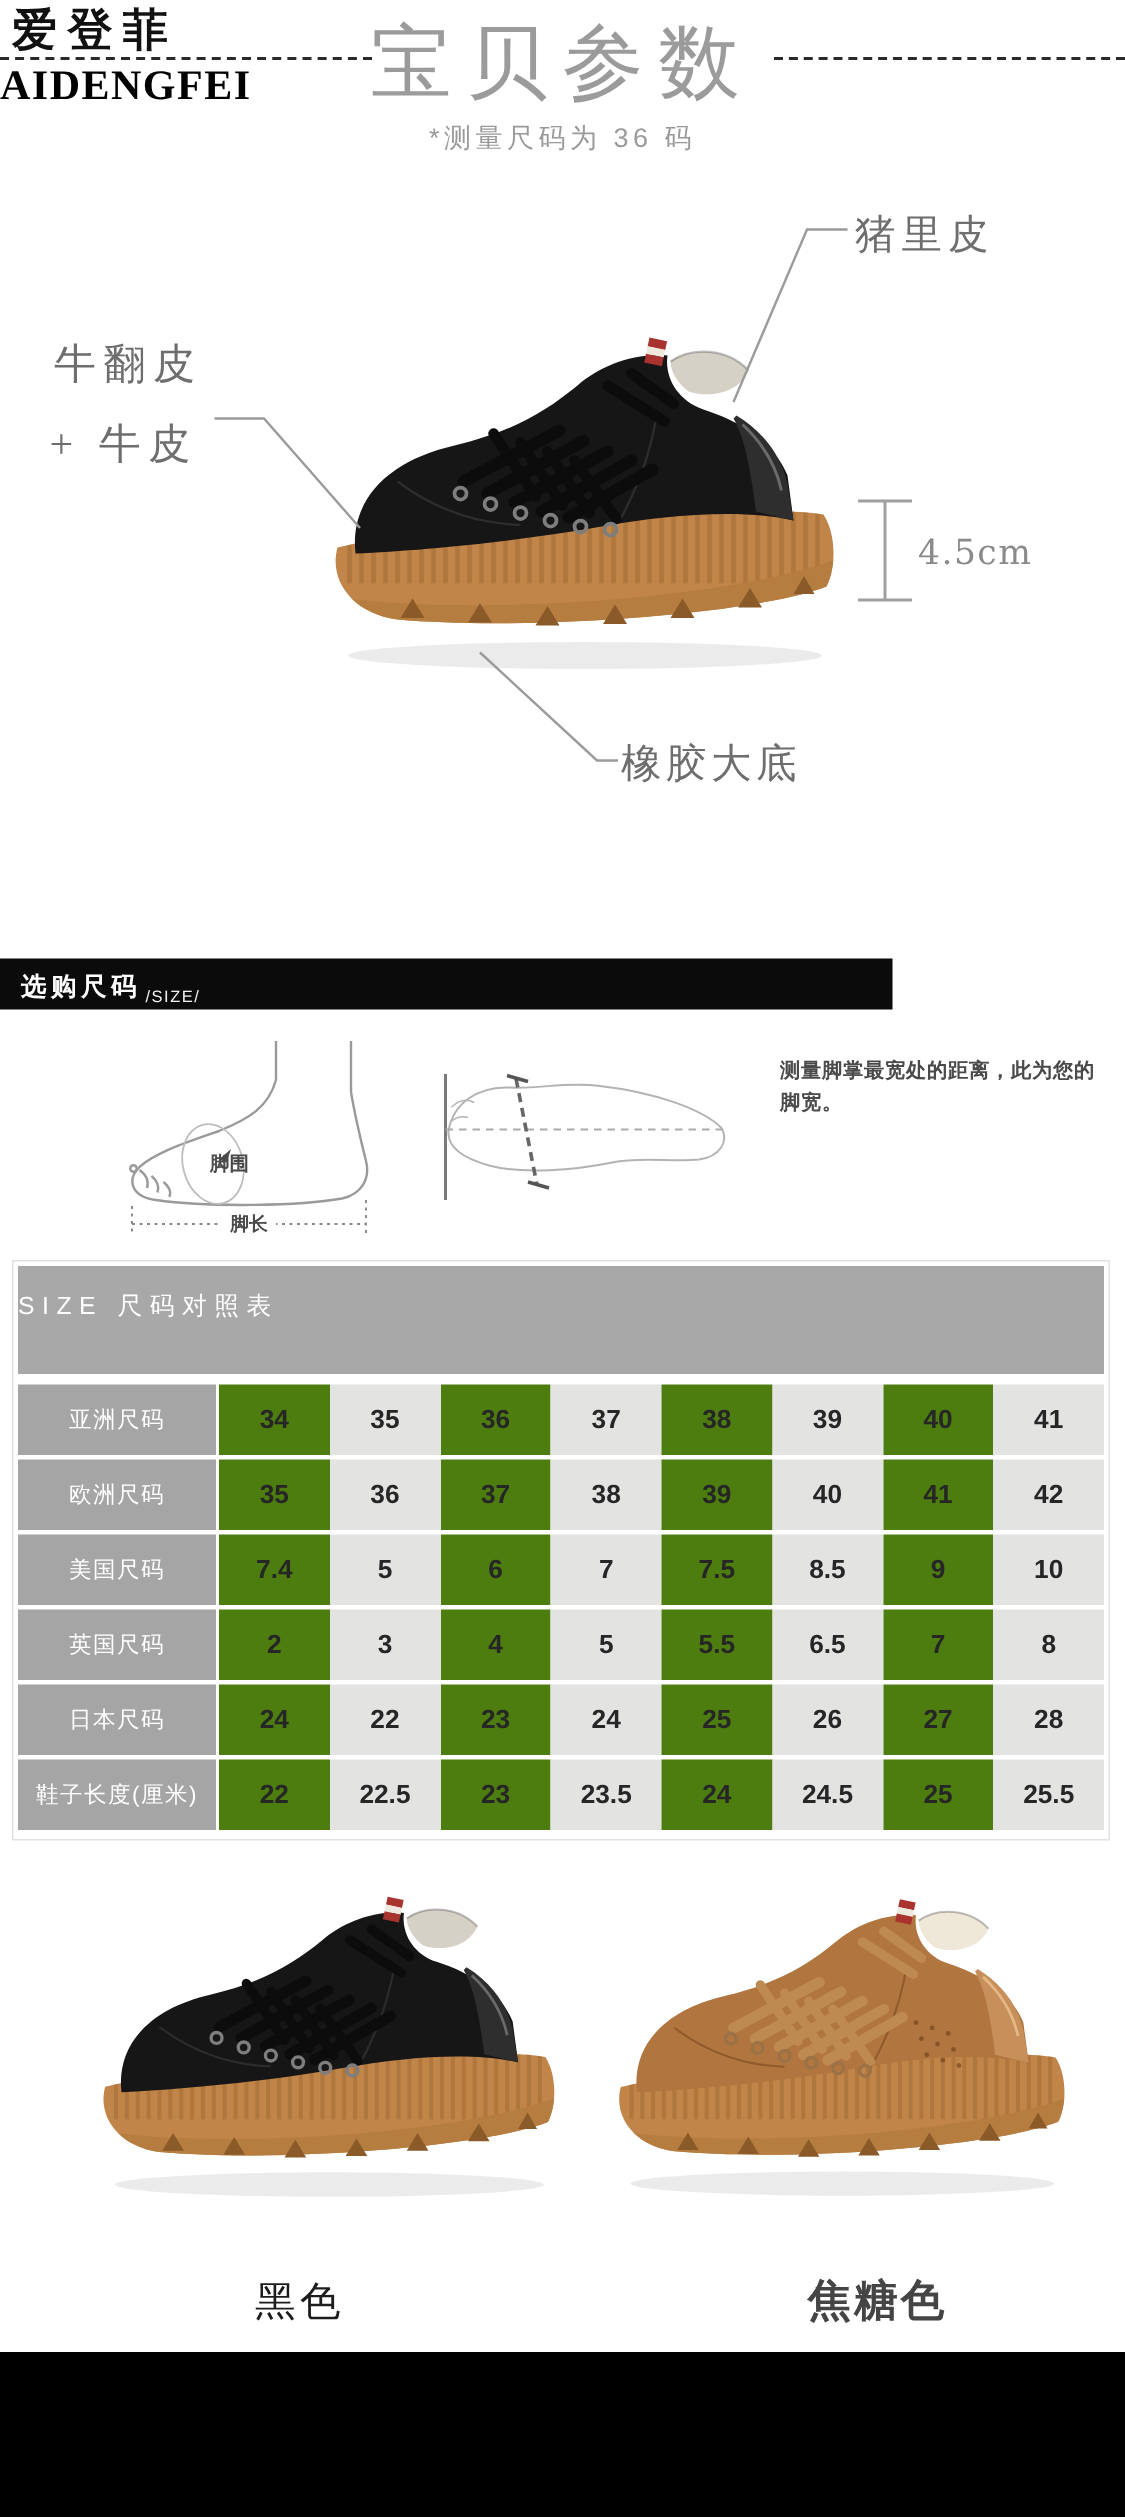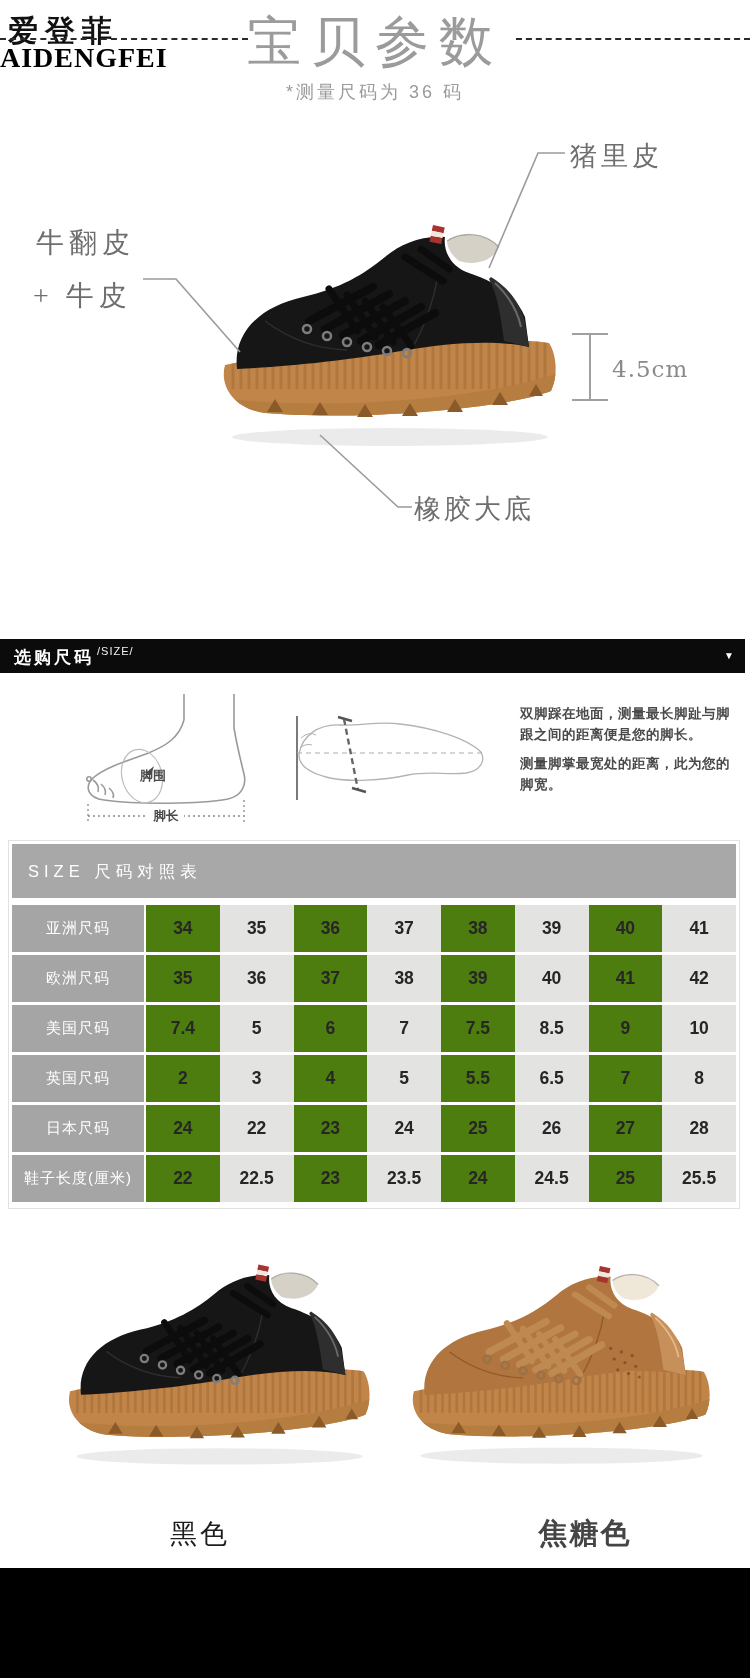--- a/index.html
+++ b/index.html
@@ -1,53 +1,53 @@
 <!DOCTYPE html>
 <html><head>
 <meta charset="utf-8">
 <style>
   html,body{margin:0;padding:0;background:#fff;}
   #page{position:relative;width:750px;height:1678px;background:#fff;overflow:hidden;
         font-family:"Liberation Sans",sans-serif;}
   .abs{position:absolute;}
 
   
-  .logo-cn{left:8px;top:11px;font-size:30px;font-weight:600;color:#111;letter-spacing:7px;}
+  .logo-cn{left:8px;top:0;font-size:30px;font-weight:600;color:#111;letter-spacing:7px;}
   .logo-en{left:0px;top:42px;font-size:28px;font-weight:800;color:#000;letter-spacing:1px;font-family:Liberation Serif, serif;}
   .dash-line{top:38px;height:0;border-top:2px dashed #2a2a2a;}
   .dash-left{left:0;width:248px;}
   .dash-right{left:516px;width:234px;}
   .page-title{left:375px;top:6px;transform:translateX(-50%);font-size:54px;font-weight:200;
               color:#9b9b9b;letter-spacing:10px;white-space:nowrap;}
   .page-note{left:0;right:0;top:80px;text-align:center;font-size:18px;color:#9a9a9a;letter-spacing:3px;}
 
   
   .anno{color:#6e6e6e;font-family:"Liberation Serif",serif;white-space:nowrap;}
   .anno-lining{left:570px;top:138px;font-size:27px;letter-spacing:4px;}
   .anno-upper1{left:36px;top:224px;font-size:28px;letter-spacing:5px;}
   .anno-upper2{left:33px;top:277px;font-size:28px;letter-spacing:5px;}
   .anno-outsole{left:414px;top:491px;font-size:27px;letter-spacing:3px;}
   .anno-height{left:612px;top:356px;font-size:23px;color:#8a8a8a;font-family:"DejaVu Serif",serif;letter-spacing:1px;}
   .overlay-lines{left:0;top:110px;pointer-events:none;}
 
   
-  .size-bar{left:0;top:639px;width:745px;height:34px;background:#0b0b0b;color:#fff;}
+  .size-bar{left:0;top:639px;width:595px;height:34px;background:#0b0b0b;color:#fff;}
   .size-bar-title{position:absolute;left:14px;top:7px;font-size:17px;font-weight:bold;letter-spacing:3px;}
-  .size-bar-sub{position:absolute;left:97px;top:6px;font-size:11px;letter-spacing:1px;color:#f2f2f2;}
+  .size-bar-sub{position:absolute;left:97px;top:20px;font-size:11px;letter-spacing:1px;color:#f2f2f2;}
   .size-bar-arrow{position:absolute;left:724px;top:11px;font-size:10px;color:#fff;}
 
   
   .tips{left:520px;top:703px;width:215px;font-size:13.5px;font-weight:bold;color:#4a4a4a;line-height:21px;letter-spacing:.5px;}
   .tips p{margin:0;}
   .tips p + p{margin-top:8px;}
 
   
   .size-table{left:8px;top:840px;width:732px;border:1px solid #e2e2e2;background:#fff;padding:3px;box-sizing:border-box;}
-  .st-header{height:54px;line-height:54px;background:#a8a8a8;color:#fff;font-size:16.5px;
-             letter-spacing:5px;padding-left:16px;}
+  .st-header{height:72px;line-height:54px;background:#a8a8a8;color:#fff;font-size:16.5px;
+             letter-spacing:5px;}
   .trows{margin-top:7px;}
   .trow{display:grid;grid-template-columns:134px repeat(8,1fr);height:47px;margin-bottom:3px;}
   .tlabel{background:#a5a5a5;color:#fff;font-size:15px;font-weight:500;letter-spacing:1px;
           display:flex;align-items:center;justify-content:center;margin-right:2px;}
   .tcell{background:#4d7c0f;color:#262626;font-size:17.5px;font-weight:600;
          display:flex;align-items:center;justify-content:center;}
   .tcell.alt{background:#e3e3e2;}
 
   
   .opt-label-black{left:130px;top:1516px;width:140px;text-align:center;font-size:27px;color:#1d1d1d;
@@ -176,22 +176,20 @@
   <svg class="abs" style="left:290px;top:712px" width="200" height="92" viewBox="0 0 200 92">
     <path d="M7,4 V88" stroke="#7a7a7a" stroke-width="2" fill="none"></path>
     <path d="M9,42 C12,24 28,12 50,13 C70,14 88,9 110,12 C145,16 178,27 191,40 C196,49 190,59 176,61 C158,63 138,59 118,63 C94,68 58,71 36,65 C18,60 8,53 9,42 Z" stroke="#b3b3b3" stroke-width="1.3" fill="none"></path>
     <path d="M11,26 q8,-7 15,-3 M10,36 q6,-5 12,-3" stroke="#b3b3b3" stroke-width="1" fill="none"></path>
     <path d="M7,41 H196" stroke="#ababab" stroke-width="1.2" stroke-dasharray="5,4" fill="none"></path>
     <path d="M54,7 L68,78" stroke="#666" stroke-width="2.4" stroke-dasharray="6,4" fill="none"></path>
     <path d="M48,5 L62,9 M62,76 L76,80" stroke="#555" stroke-width="2.4" fill="none"></path>
   </svg>
 
   <div class="abs tips">
-    <p><span>双脚踩在地面，测量最长脚趾与脚</span><br>
-       <span>跟之间的距离便是您的脚长。</span></p>
     <p><span>测量脚掌最宽处的距离，此为您的</span><br>
        <span>脚宽。</span></p>
   </div>
 
   <div class="abs size-table">
     <div class="st-header">SIZE 尺码对照表</div>
     <div class="trows">
         <div class="trow">
           <div class="tlabel">亚洲尺码</div>
           <div class="tcell">34</div>

